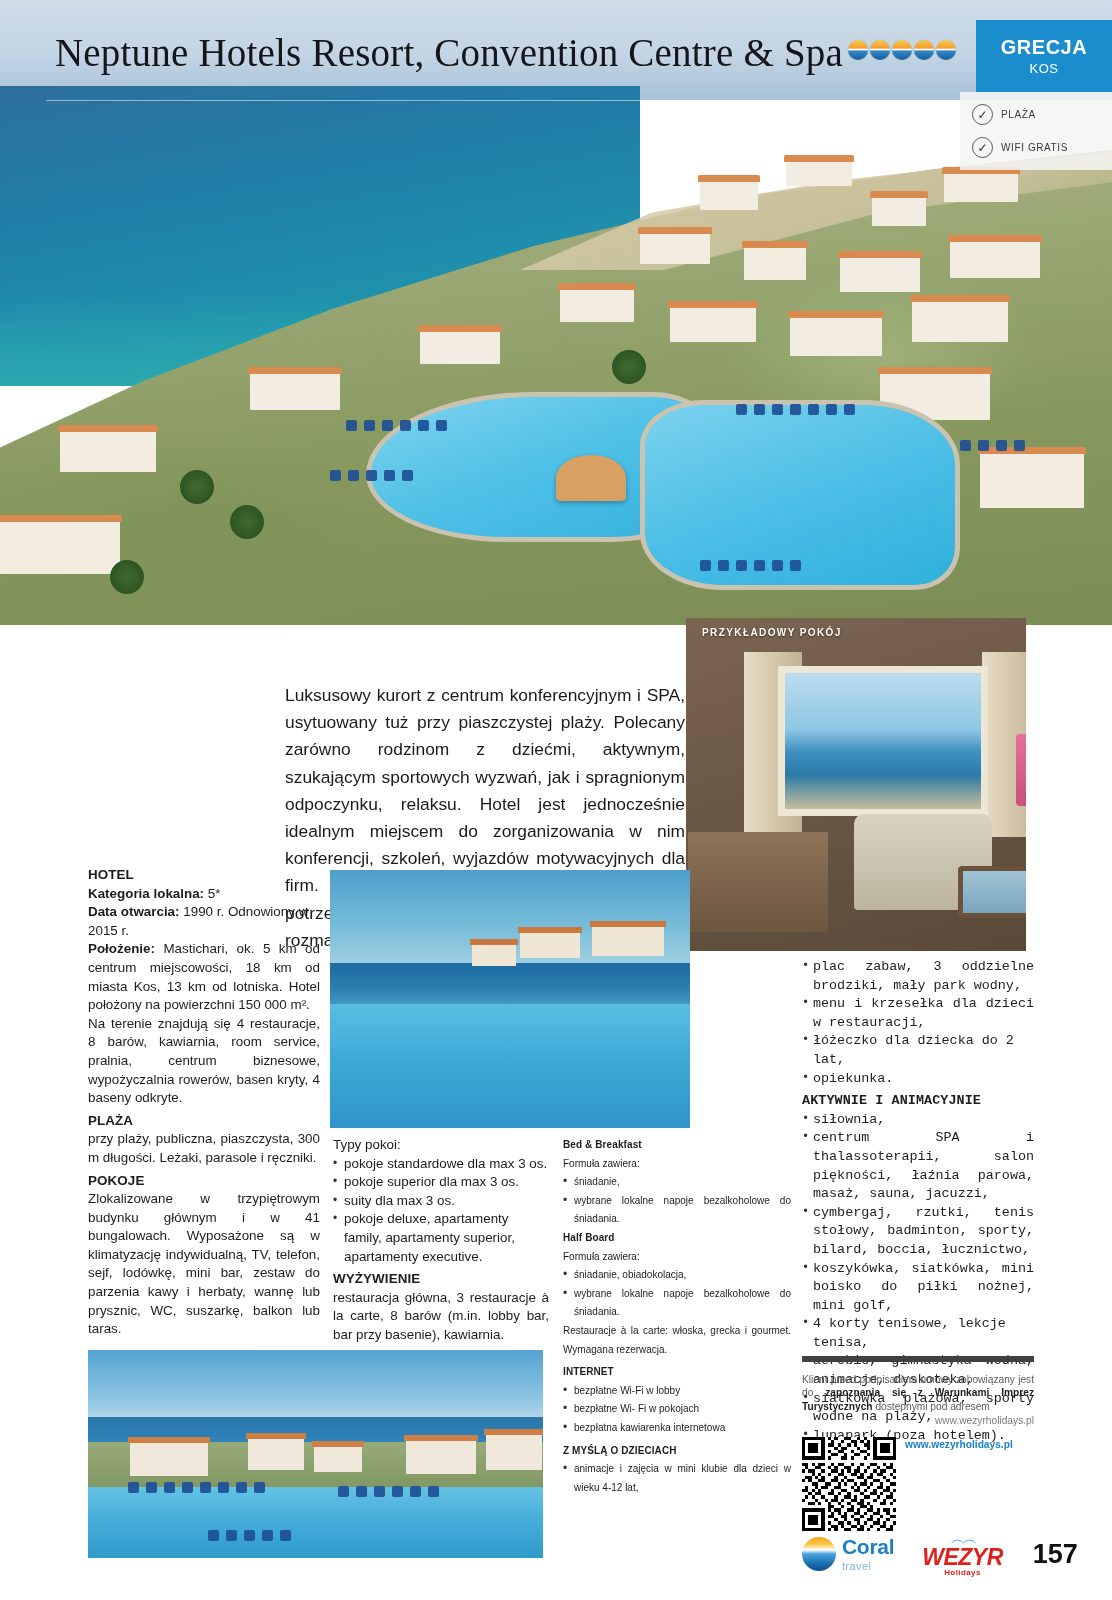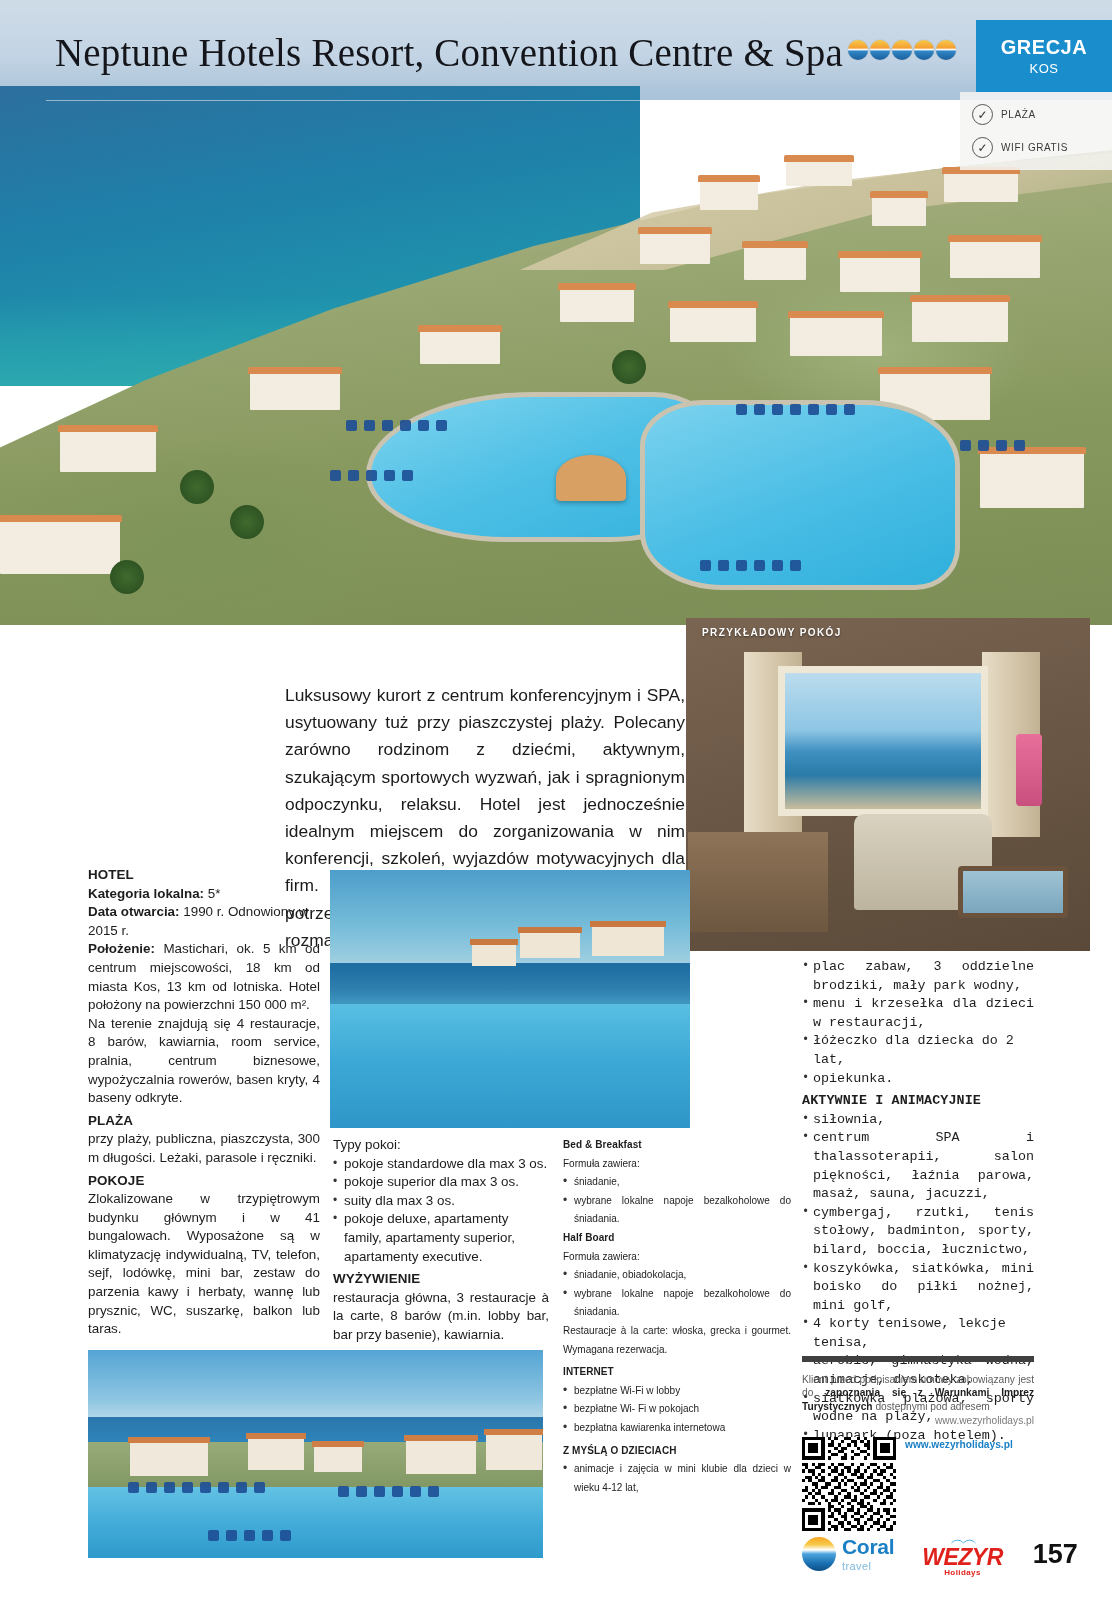--- a/index.html
+++ b/index.html
@@ -107,21 +107,21 @@
   .amenity:last-child { margin-bottom: 0; }
   .amenity .ring {
     width: 21px; height: 21px; border-radius: 50%; border: 1px solid #555;
     display: flex; align-items: center; justify-content: center;
     font-size: 12px; color: #333; line-height: 1;
   }
   .amenity .alabel { font-size: 10px; color: #3a3a3a; letter-spacing: .6px; }
 
   
   .room-photo {
-    position: absolute; left: 686px; top: 618px; width: 404px; height: 333px;
+    position: absolute; left: 686px; top: 618px; width: 340px; height: 333px;
     overflow: hidden;
     background: linear-gradient(165deg, #7a6552 0%, #6d5947 40%, #5a4939 100%);
   }
   .room-win {
     position: absolute; left: 92px; top: 48px; width: 210px; height: 150px;
     background: linear-gradient(180deg, #bcdcee 0%, #8dc6e4 42%, #3f8fc0 58%, #2b7ba8 75%, #c8bd9c 100%);
     border: 7px solid #efe7d6;
   }
   .room-curtain {
     position: absolute; top: 34px; width: 58px; height: 185px;

